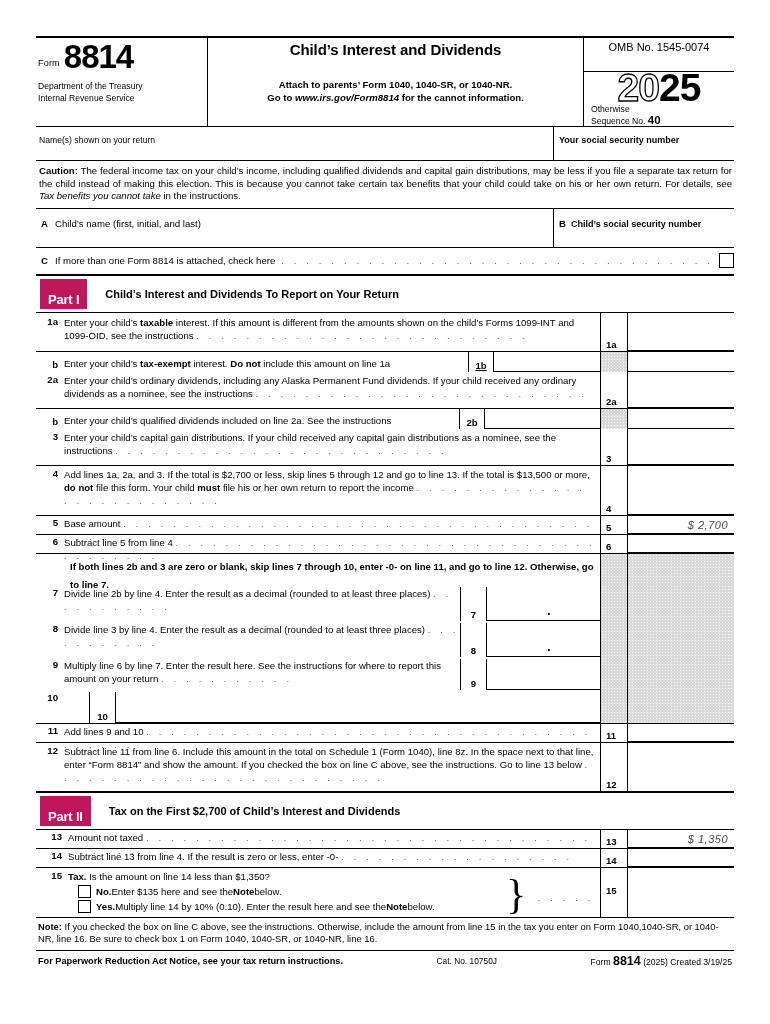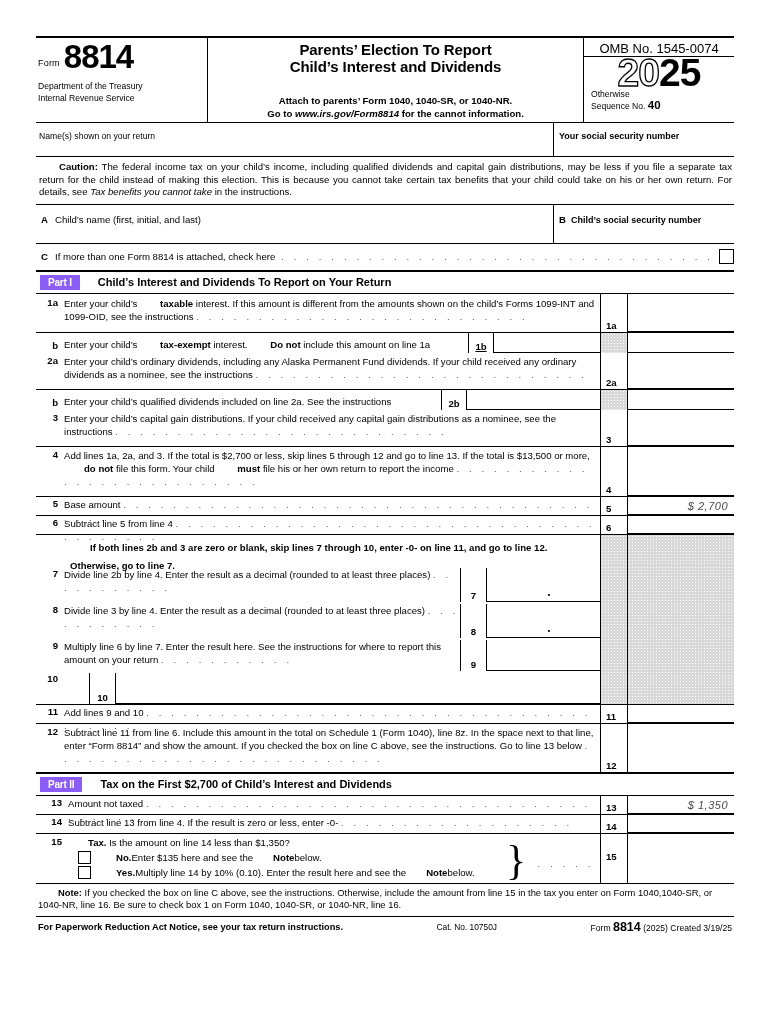--- a/index.html
+++ b/index.html
@@ -4,36 +4,36 @@
 <style>
   html,body{margin:0;padding:0;background:#ffffff;}
   body{
     width:770px;height:1024px;
     font-family:"Liberation Sans", sans-serif;
     color:#000;
     -webkit-font-smoothing:antialiased;
   }
   .page{position:relative;width:770px;height:1024px;background:#fff;}
   .form{position:absolute;left:36px;top:36px;width:698px;}
-  .b{font-weight:bold;margin-left:20px;}
+  .b{font-weight:bold;}
   .i{font-style:italic;}
   .bi{font-weight:bold;font-style:italic;}
 
   
   .masthead{display:flex;align-items:stretch;border-top:2px solid #000;}
   .mh-left{width:163px;padding:3px 6px 2px 2px;border-right:1.6px solid #000;}
   .mh-formline{display:flex;align-items:flex-end;gap:4px;}
   .mh-formword{font-size:9px;letter-spacing:.2px;padding-bottom:4px;}
   .mh-number{font-size:33px;font-weight:bold;line-height:.95;letter-spacing:-1px;}
   .mh-dept{font-size:8.6px;line-height:11.5px;margin-top:9px;}
   .mh-mid{flex:1;text-align:center;padding:4px 4px 2px;border-right:1.6px solid #000;}
   .mh-title{font-size:15px;font-weight:bold;line-height:16.5px;letter-spacing:-.1px;}
   .mh-sub{font-size:9.6px;font-weight:bold;line-height:12px;margin-top:20px;}
   .mh-right{width:150px;text-align:center;position:relative;}
-  .mh-omb{font-size:13px;padding:3px 0 0;border-bottom:1.4px solid #000;}
+  .mh-omb{font-size:11px;padding:3px 0 18px;border-bottom:1.4px solid #000;}
   .mh-year{font-size:39px;font-weight:bold;line-height:30px;letter-spacing:-1px;margin-top:1px;}
   .mh-year .hollow{color:#fff;-webkit-text-stroke:1.3px #000;}
   .mh-att{font-size:8.6px;line-height:10.5px;text-align:left;padding-left:7px;margin-top:1px;}
   .mh-att .seqno{font-size:11.5px;font-weight:bold;}
 
   
   .namerow{display:flex;border-top:1.4px solid #000;height:33px;}
   .namerow .lft{flex:1;border-right:1.4px solid #000;padding:2px 0 0 3px;}
   .namerow .rgt{width:175px;padding:2px 0 0 5px;}
   .tiny{font-size:8.6px;}
@@ -46,21 +46,21 @@
   .abrow{display:flex;border-top:1.6px solid #000;height:38px;}
   .abrow .lft{flex:1;border-right:1.4px solid #000;padding:4px 0 0 5px;}
   .abrow .rgt{width:175px;padding:4px 0 0 5px;}
   .letter{font-weight:bold;font-size:9.6px;display:inline-block;width:14px;}
   .crow{border-top:1.6px solid #000;height:26px;display:flex;align-items:center;padding-left:5px;position:relative;}
   .dotfill{flex:1;overflow:hidden;white-space:nowrap;font-size:9.6px;letter-spacing:3.6px;color:#555;margin:0 6px;}
   .chkbox{width:13px;height:13px;border:1.3px solid #000;background:#fff;}
 
   
   .parthdr{display:flex;align-items:center;border-top:2px solid #000;padding:3px 0 3px 4px;}
-  .partbadge{background:#8b5cf6;color:#fff;font-weight:bold;font-size:10px;padding:2px 8px 2px 8px;letter-spacing:-.2px;}
+  .partbadge{background:#be185d;color:#fff;font-weight:bold;font-size:13px;padding:13px 8px 2px 8px;letter-spacing:-.2px;}
   .parttitle{font-weight:bold;font-size:11px;margin-left:18px;}
 
   
   .grid{border-top:1.8px solid #000;}
   .row{display:flex;position:relative;}
   .c-desc{position:relative;box-sizing:border-box;}
   .num{width:24px;min-width:24px;text-align:right;font-weight:bold;font-size:9.6px;padding-right:6px;box-sizing:border-box;}
   .txt{font-size:9.6px;line-height:13.2px;}
   .leader{font-size:9.6px;letter-spacing:3.6px;color:#555;}
 
@@ -100,21 +100,20 @@
       <div class="mh-formline">
         <span class="mh-formword">Form</span>
         <span class="mh-number">8814</span>
       </div>
       <div class="mh-dept">
         <div>Department of the Treasury</div>
         <div>Internal Revenue Service</div>
       </div>
     </div>
     <div class="mh-mid">
-      <div class="mh-title">Parents’ Election To Report</div>
       <div class="mh-title">Child’s Interest and Dividends</div>
       <div class="mh-sub">Attach to parents’ Form 1040, 1040-SR, or 1040-NR.</div>
       <div class="mh-sub" style="margin-top:1px;">
         <span>Go to </span><span class="bi">www.irs.gov/Form8814</span><span> for the cannot information.</span>
       </div>
     </div>
     <div class="mh-right">
       <div class="mh-omb">OMB No. 1545-0074</div>
       <div class="mh-year">
         <span class="hollow">20</span><span>25</span>
@@ -209,21 +208,21 @@
       <div class="col-amt" style="border-bottom:1.4px solid #000;">
             <span class="amt"></span>
           </div>
     </div>
 
     <div class="row" style="height:20px;border-top:1.4px solid #000;">
       <div class="c-desc" style="flex:1;display:flex;align-items:flex-end;padding:0 0 0 4px;">
         <span class="num" style="padding-bottom:2px;">b</span>
         <span class="txt" style="padding-bottom:2px;white-space:nowrap;">Enter your child’s qualified dividends included on line 2a. See the instructions</span>
         <span style="flex:1;"></span>
-        <div class="subbox" style="width:159px;">
+        <div class="subbox" style="width:141px;">
           <span class="sub-lbl">2b</span>
           <span class="sub-fld"></span>
         </div>
       </div>
       <div class="col-lineno shaded"></div>
       <div class="col-amt" style="border-bottom:1.4px solid #000;"></div>
     </div>
 
     <div class="row" style="height:36px;">
       <div class="c-desc" style="flex:1;padding:2px 4px 0 4px;display:flex;">

